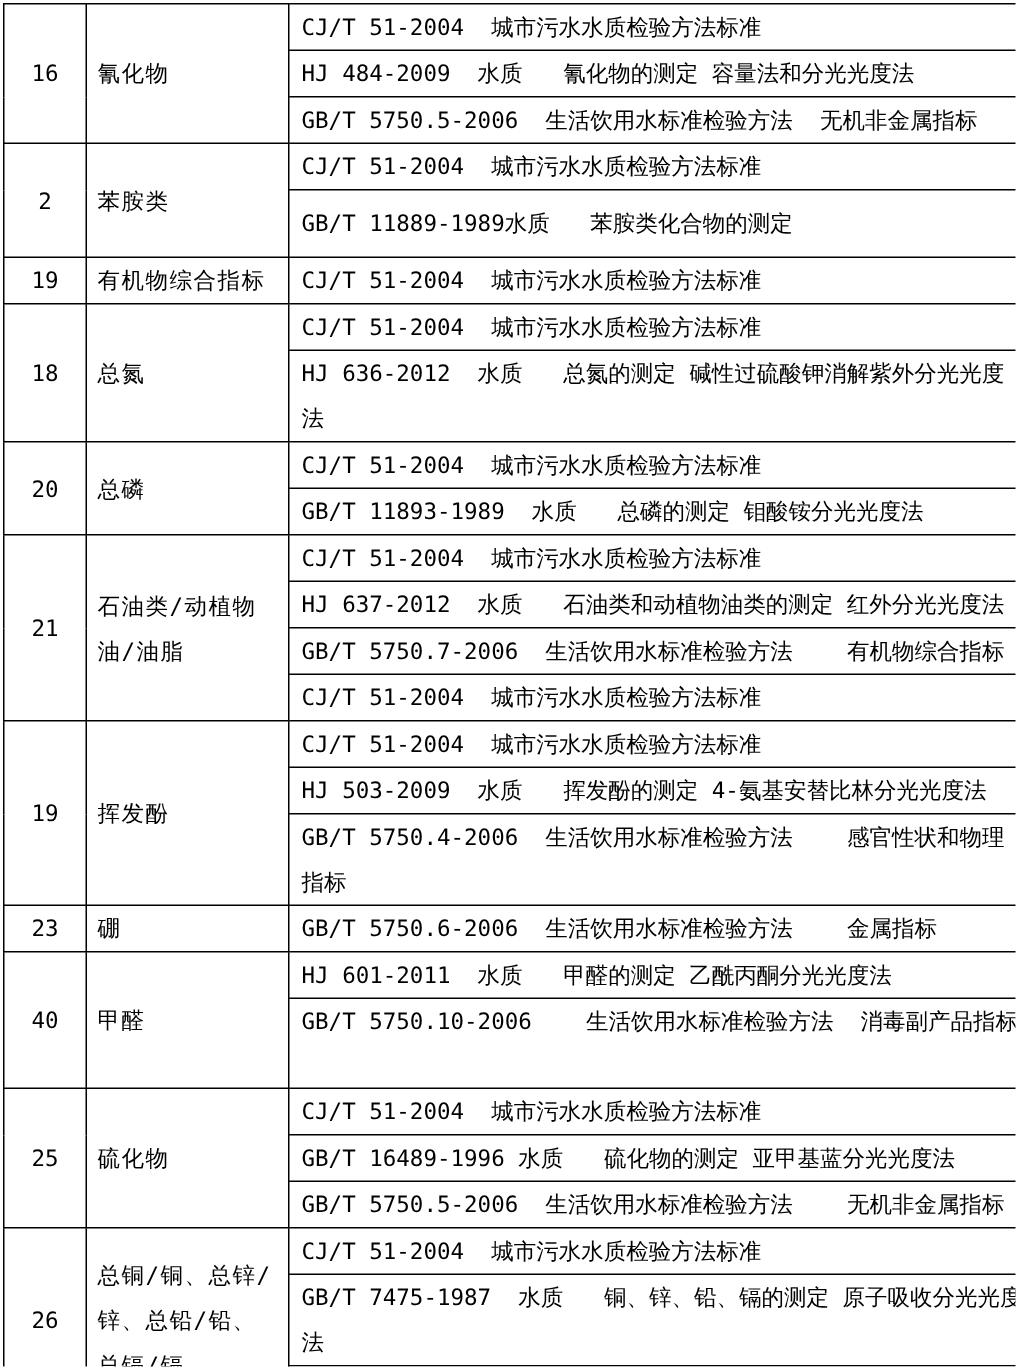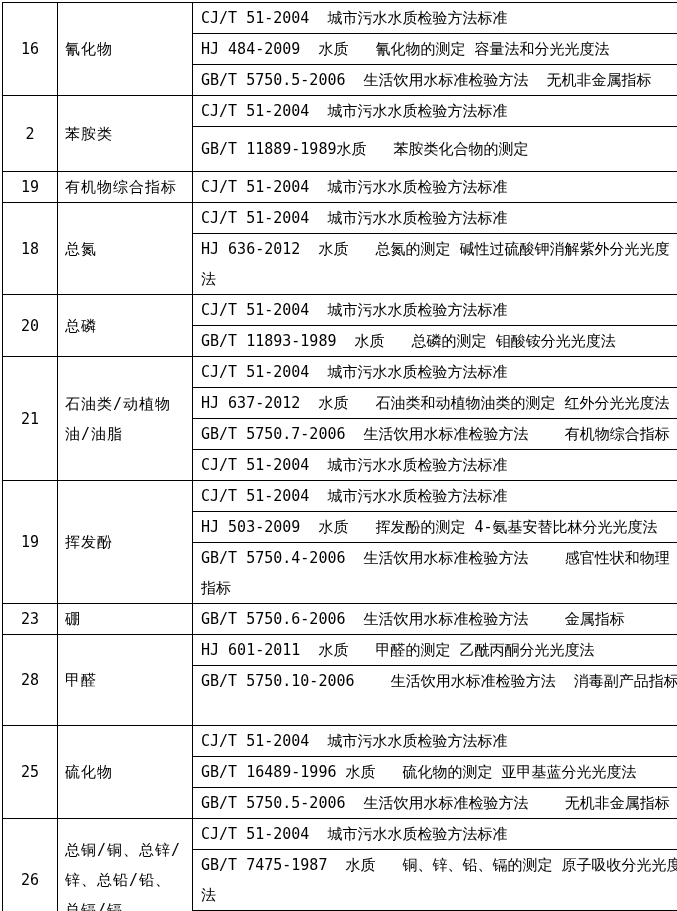--- a/index.html
+++ b/index.html
@@ -125,21 +125,21 @@
         </tr>
         <tr style="height: 61px;">
           <td class="std-cell">GB/T 5750.4-2006  生活饮用水标准检验方法    感官性状和物理指标</td>
         </tr>
         <tr style="height: 28px;">
           <td rowspan="1" class="no-cell">23</td>
           <td rowspan="1" class="name-cell">硼</td>
           <td class="std-cell">GB/T 5750.6-2006  生活饮用水标准检验方法    金属指标</td>
         </tr>
         <tr style="height: 30px;">
-          <td rowspan="2" class="no-cell">28</td>
+          <td rowspan="2" class="no-cell">40</td>
           <td rowspan="2" class="name-cell">甲醛</td>
           <td class="std-cell">HJ 601-2011  水质   甲醛的测定 乙酰丙酮分光光度法</td>
         </tr>
         <tr style="height: 60px;">
           <td class="std-cell v-top">GB/T 5750.10-2006    生活饮用水标准检验方法  消毒副产品指标</td>
         </tr>
         <tr style="height: 30px;">
           <td rowspan="3" class="no-cell">25</td>
           <td rowspan="3" class="name-cell">硫化物</td>
           <td class="std-cell">CJ/T 51-2004  城市污水水质检验方法标准</td>

